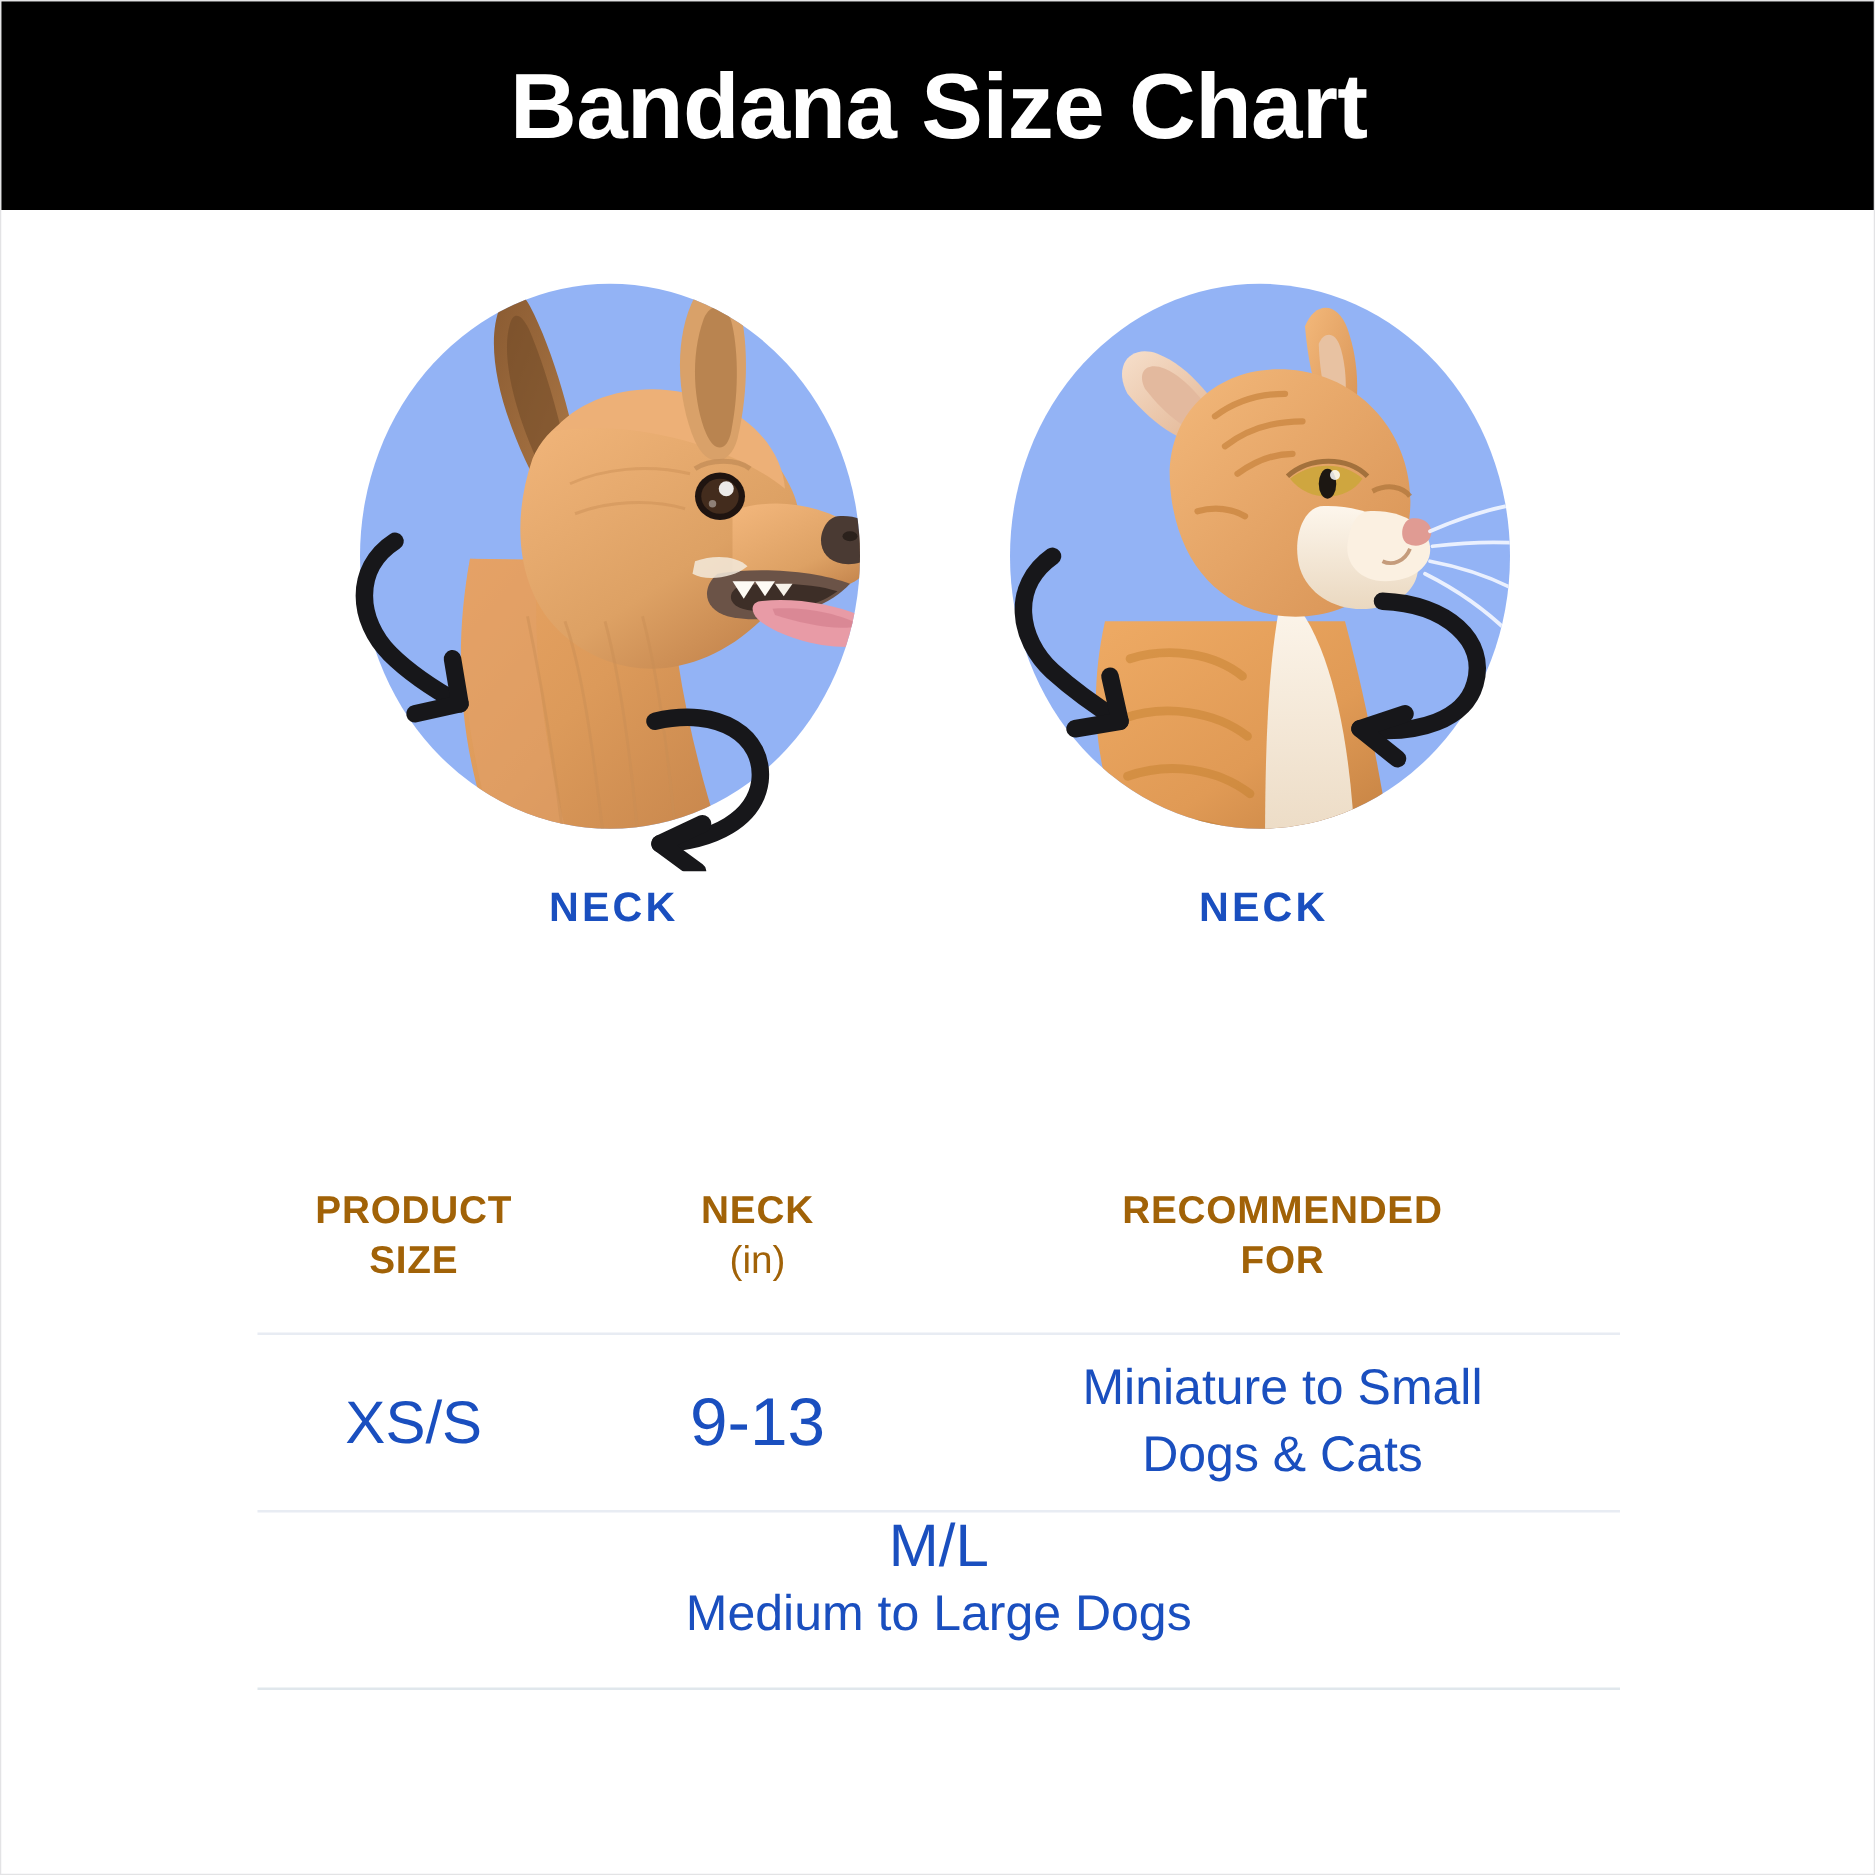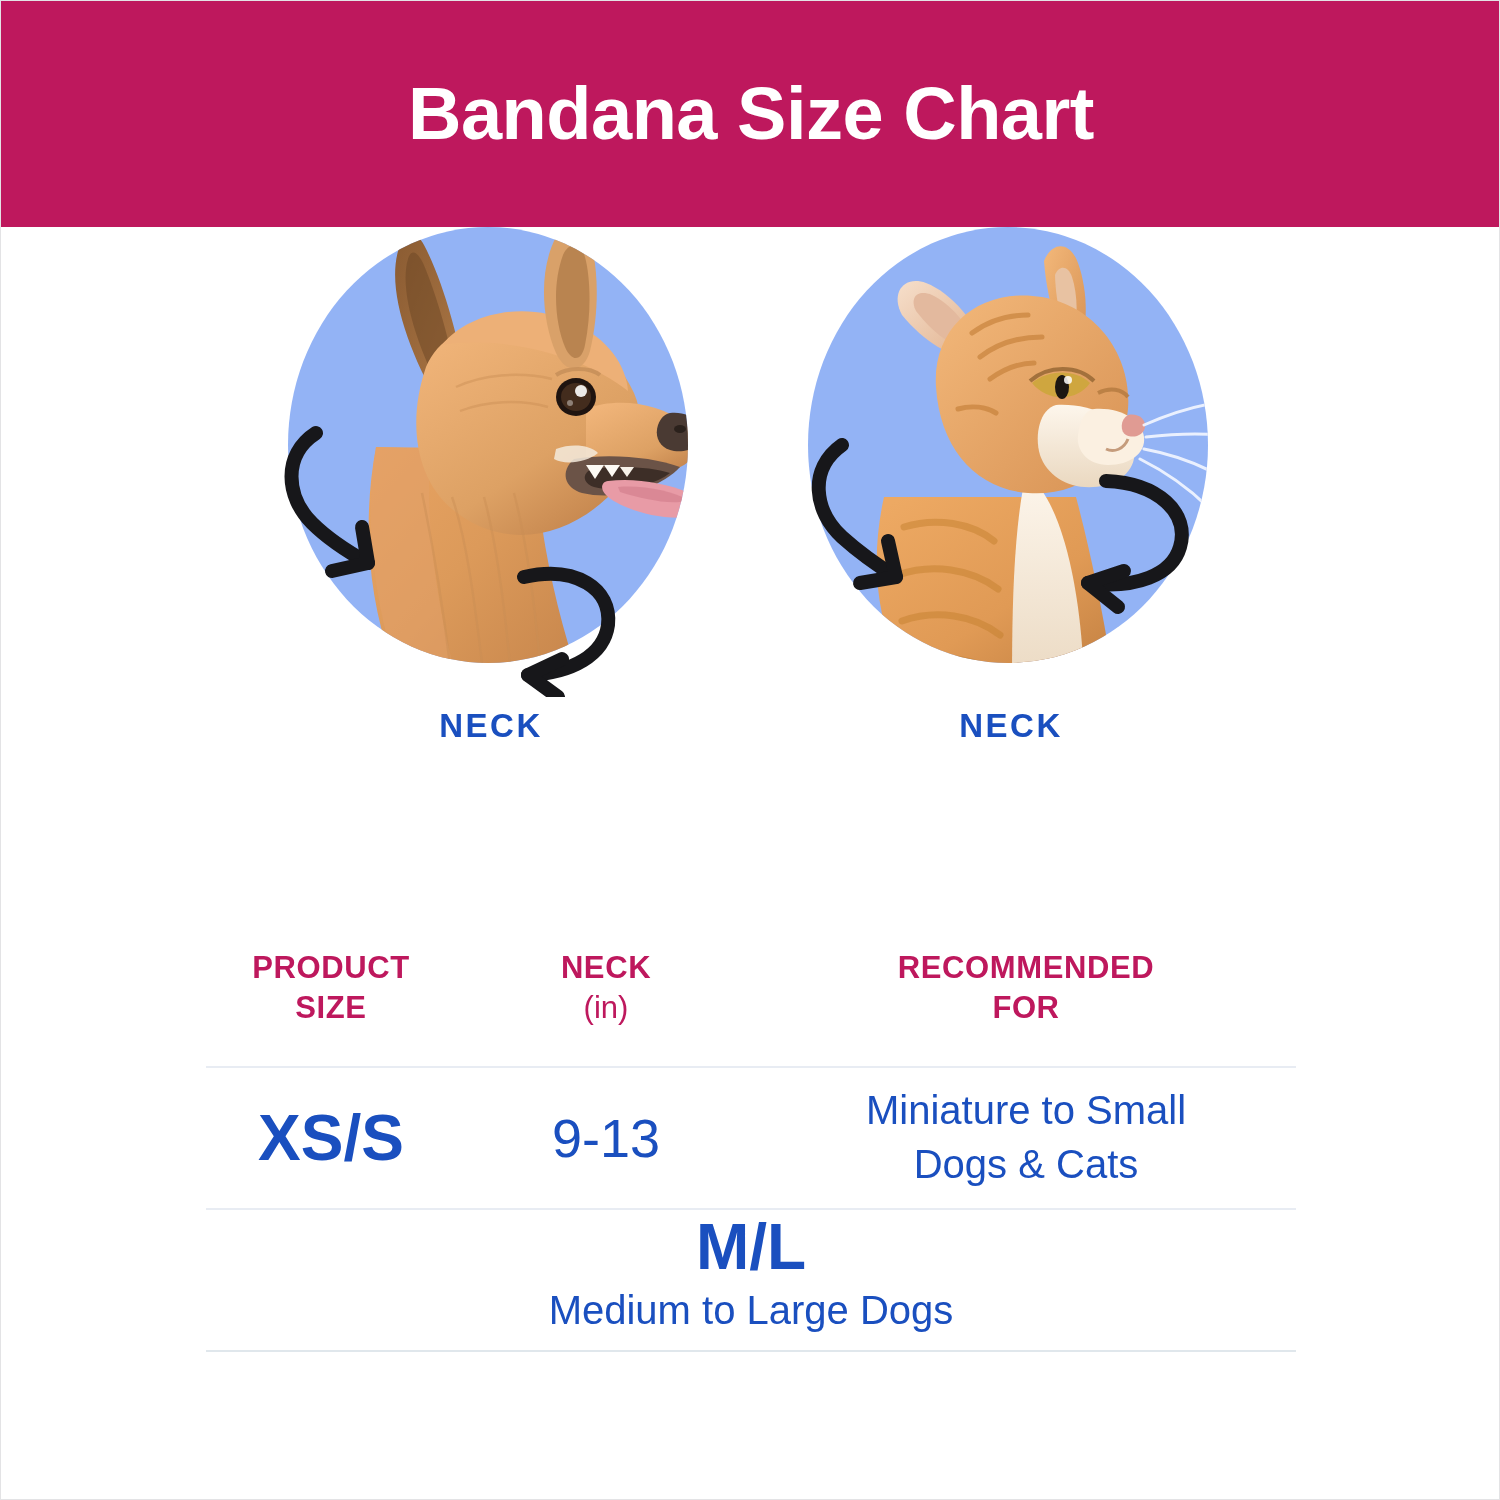--- a/index.html
+++ b/index.html
@@ -19,25 +19,26 @@
     box-sizing: border-box;
     overflow: hidden;
   }
 
   
   #header-banner {
     position: absolute;
     left: 0;
     top: 0;
     width: 1500px;
-    height: 226px;
-    background: #be185d;
+    height: 167px;
+    background: #000000;
     display: flex;
     align-items: center;
     justify-content: center;
+    text-decoration: underline;
   }
   #page-title {
     color: #ffffff;
     font-size: 74px;
     font-weight: 700;
     letter-spacing: -0.5px;
     line-height: 1;
     text-align: center;
     font-family: "Liberation Sans", sans-serif;
   }
@@ -90,21 +91,21 @@
   .table-head-row {
     display: flex;
     align-items: flex-start;
     height: 140px;
   }
   .col-size   { width: 250px; }
   .col-neck   { width: 300px; }
   .col-rec    { width: 540px; }
 
   .th {
-    color: #be185d;
+    color: #a16207;
     font-size: 31px;
     font-weight: 700;
     letter-spacing: 0.6px;
     line-height: 1.28;
     text-align: center;
     font-family: "Liberation Sans", sans-serif;
     padding-top: 22px;
   }
   .th .unit {
     display: block;
@@ -121,22 +122,22 @@
   .table-row.last {
     border-bottom: 2px solid #e0e7ec;
     flex-direction: column;
   }
   .cell {
     text-align: center;
     color: #1a4fbf;
     font-family: "Liberation Sans", sans-serif;
   }
   .cell-size {
-    font-size: 64px;
-    font-weight: 700;
+    font-size: 48px;
+    font-weight: 400;
     letter-spacing: 0px;
   }
   .cell-neck {
     font-size: 54px;
     font-weight: 400;
   }
   .cell-rec {
     font-size: 40px;
     font-weight: 400;
     line-height: 1.34;

